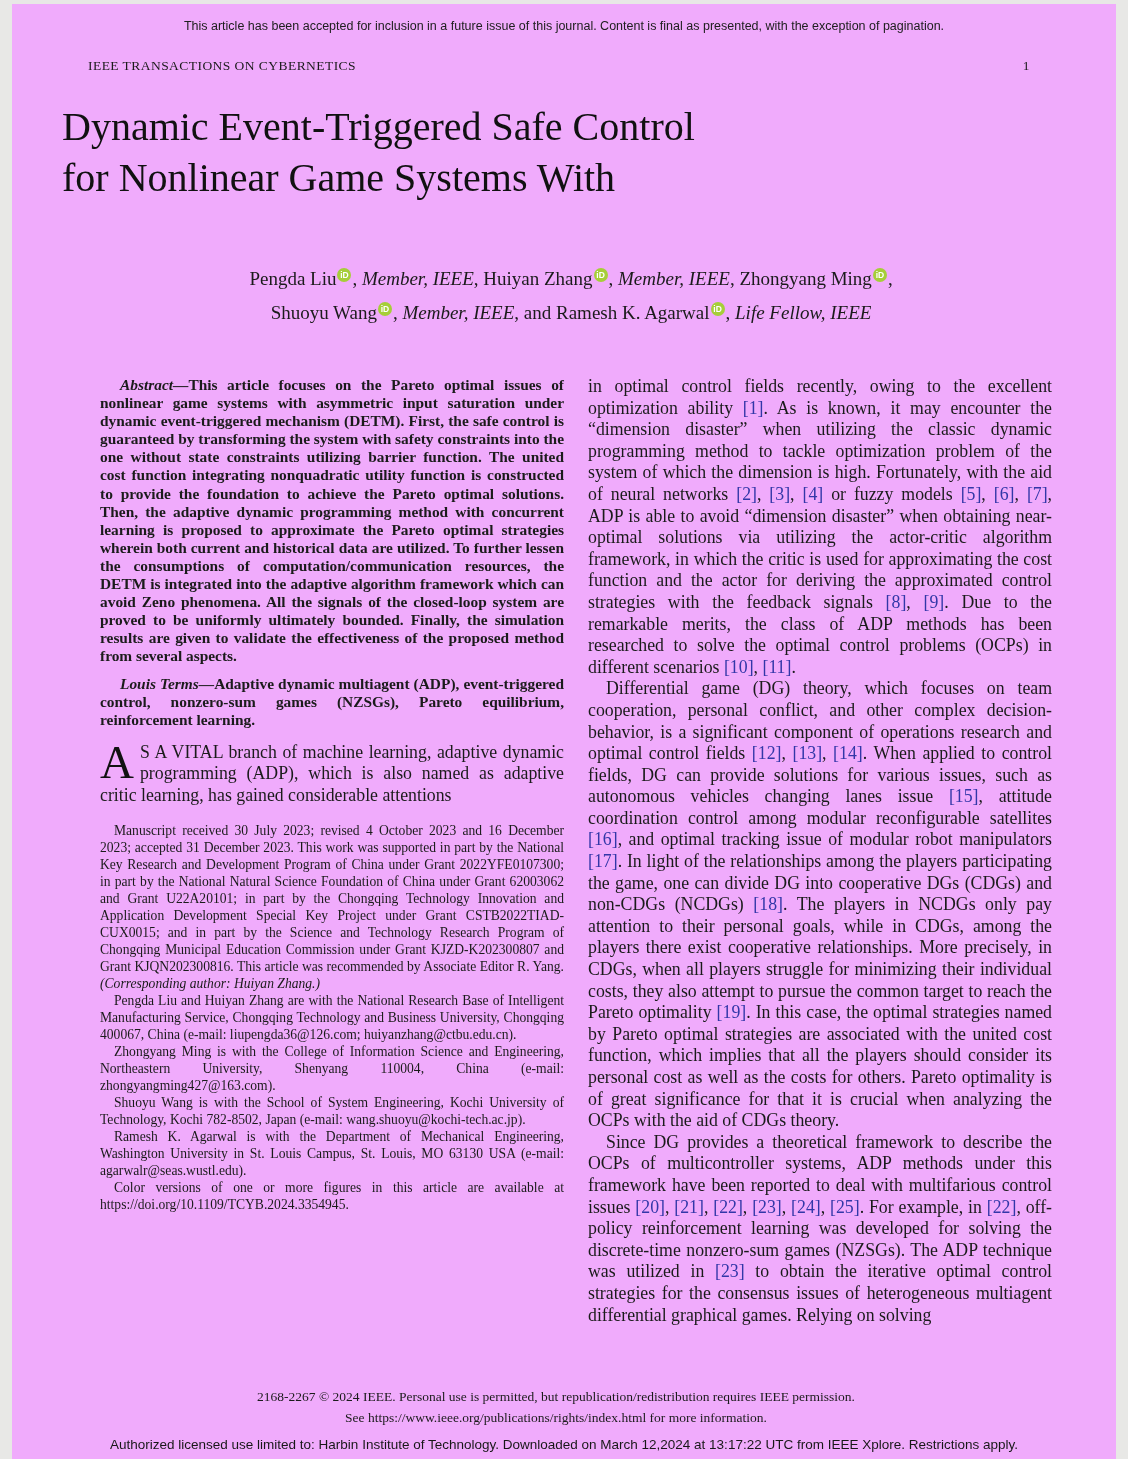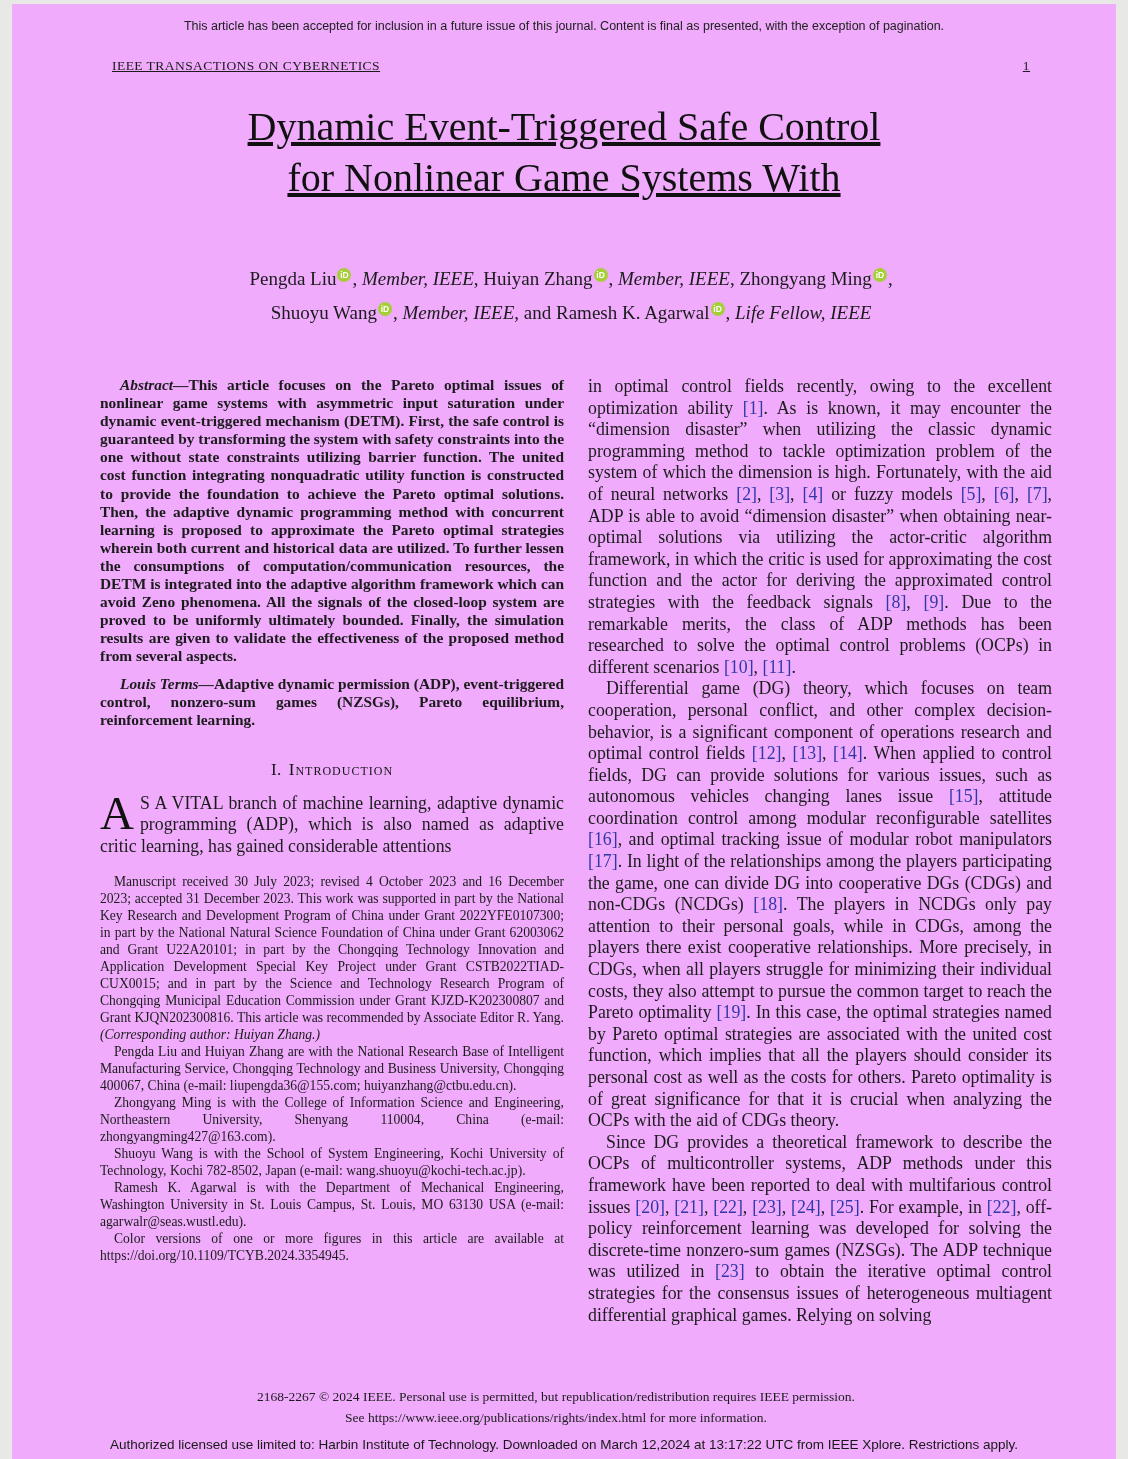--- a/index.html
+++ b/index.html
@@ -14,28 +14,27 @@
     font-family: "Liberation Serif", serif;
     overflow: hidden;
   }
   .notice {
     position: absolute; top: 15px; left: 0; right: 0;
     text-align: center;
     font-family: "Liberation Sans", sans-serif;
     font-size: 12.5px; color: #202020;
   }
   .runhead {
-    position: absolute; top: 54px; left: 100px; right: 86px;
+    position: absolute; top: 54px; left: 76px; right: 86px;
     display: flex; justify-content: space-between; align-items: baseline;
-    font-size: 13.5px; letter-spacing: 0.45px; text-decoration: underline;
+    font-size: 13.5px; letter-spacing: 0.45px;
   }
   .title-block {
     position: absolute; top: 97px; left: 50px; right: 50px;
-    text-align: center;
-    font-size: 40px; line-height: 51px; color: #111; text-decoration: underline;
+    font-size: 40px; line-height: 51px; color: #111;
   }
   .authors-block {
     position: absolute; top: 258px; left: 0; right: 0;
     text-align: center;
     font-size: 19px; line-height: 34px; padding-left: 14px;
   }
   .authors-block .it { font-style: italic; }
   .orcid {
     display: inline-block; width: 14px; height: 14px;
     border-radius: 50%;
@@ -121,31 +120,28 @@
   <div class="authors-block" id="authors">
       <div><span>Pengda Liu</span><span class="orcid">iD</span><span>, </span><span class="it">Member, IEEE</span><span>, Huiyan Zhang</span><span class="orcid">iD</span><span>, </span><span class="it">Member, IEEE</span><span>, Zhongyang Ming</span><span class="orcid">iD</span><span>,</span></div>
       <div><span>Shuoyu Wang</span><span class="orcid">iD</span><span>, </span><span class="it">Member, IEEE</span><span>, and Ramesh K. Agarwal</span><span class="orcid">iD</span><span>, </span><span class="it">Life Fellow, IEEE</span></div>
     </div>
 
   <div class="columns">
 
     <div class="col">
       <p class="abs-par"><span class="lead">Abstract—</span><span>This article focuses on the Pareto optimal issues of nonlinear game systems with asymmetric input saturation under dynamic event-triggered mechanism (DETM). First, the safe control is guaranteed by transforming the system with safety constraints into the one without state constraints utilizing barrier function. The united cost function integrating nonquadratic utility function is constructed to provide the foundation to achieve the Pareto optimal solutions. Then, the adaptive dynamic programming method with concurrent learning is proposed to approximate the Pareto optimal strategies wherein both current and historical data are utilized. To further lessen the consumptions of computation/communication resources, the DETM is integrated into the adaptive algorithm framework which can avoid Zeno phenomena. All the signals of the closed-loop system are proved to be uniformly ultimately bounded. Finally, the simulation results are given to validate the effectiveness of the proposed method from several aspects.</span></p>
 
-      <p class="abs-par index-par"><span class="lead">Louis Terms—</span><span>Adaptive dynamic permission (ADP), event-triggered control, nonzero-sum games (NZSGs), Pareto equilibrium, reinforcement learning.</span></p>
+      <p class="abs-par index-par"><span class="lead">Louis Terms—</span><span>Adaptive dynamic multiagent (ADP), event-triggered control, nonzero-sum games (NZSGs), Pareto equilibrium, reinforcement learning.</span></p>
 
-      <div class="section-heading">
-        <span>I.</span><span class="sc">Introduction</span>
-      </div>
 
       <p class="intro-par"><span class="dropcap">A</span><span>S A VITAL branch of machine learning, adaptive dynamic programming (ADP), which is also named as adaptive critic learning, has gained considerable attentions</span></p>
 
       <div class="footnotes" id="footnotes">
           <p>Manuscript received 30 July 2023; revised 4 October 2023 and 16 December 2023; accepted 31 December 2023. This work was supported in part by the National Key Research and Development Program of China under Grant 2022YFE0107300; in part by the National Natural Science Foundation of China under Grant 62003062 and Grant U22A20101; in part by the Chongqing Technology Innovation and Application Development Special Key Project under Grant CSTB2022TIAD-CUX0015; and in part by the Science and Technology Research Program of Chongqing Municipal Education Commission under Grant KJZD-K202300807 and Grant KJQN202300816. This article was recommended by Associate Editor R. Yang. <span class="it">(Corresponding author: Huiyan Zhang.)</span></p>
-          <p>Pengda Liu and Huiyan Zhang are with the National Research Base of Intelligent Manufacturing Service, Chongqing Technology and Business University, Chongqing 400067, China (e-mail: liupengda36@155.com; huiyanzhang@ctbu.edu.cn).</p>
+          <p>Pengda Liu and Huiyan Zhang are with the National Research Base of Intelligent Manufacturing Service, Chongqing Technology and Business University, Chongqing 400067, China (e-mail: liupengda36@126.com; huiyanzhang@ctbu.edu.cn).</p>
           <p>Zhongyang Ming is with the College of Information Science and Engineering, Northeastern University, Shenyang 110004, China (e-mail: zhongyangming427@163.com).</p>
           <p>Shuoyu Wang is with the School of System Engineering, Kochi University of Technology, Kochi 782-8502, Japan (e-mail: wang.shuoyu@kochi-tech.ac.jp).</p>
           <p>Ramesh K. Agarwal is with the Department of Mechanical Engineering, Washington University in St. Louis Campus, St. Louis, MO 63130 USA (e-mail: agarwalr@seas.wustl.edu).</p>
           <p>Color versions of one or more figures in this article are available at https://doi.org/10.1109/TCYB.2024.3354945.</p>
         </div>
     </div>
 
     <div class="col body-col" id="body-paragraphs">
         <p class="first">in optimal control fields recently, owing to the excellent optimization ability <span class="cite">[1]</span>. As is known, it may encounter the “dimension disaster” when utilizing the classic dynamic programming method to tackle optimization problem of the system of which the dimension is high. Fortunately, with the aid of neural networks <span class="cite">[2]</span>, <span class="cite">[3]</span>, <span class="cite">[4]</span> or fuzzy models <span class="cite">[5]</span>, <span class="cite">[6]</span>, <span class="cite">[7]</span>, ADP is able to avoid “dimension disaster” when obtaining near-optimal solutions via utilizing the actor-critic algorithm framework, in which the critic is used for approximating the cost function and the actor for deriving the approximated control strategies with the feedback signals <span class="cite">[8]</span>, <span class="cite">[9]</span>. Due to the remarkable merits, the class of ADP methods has been researched to solve the optimal control problems (OCPs) in different scenarios <span class="cite">[10]</span>, <span class="cite">[11]</span>.</p>
         <p class="">Differential game (DG) theory, which focuses on team cooperation, personal conflict, and other complex decision-behavior, is a significant component of operations research and optimal control fields <span class="cite">[12]</span>, <span class="cite">[13]</span>, <span class="cite">[14]</span>. When applied to control fields, DG can provide solutions for various issues, such as autonomous vehicles changing lanes issue <span class="cite">[15]</span>, attitude coordination control among modular reconfigurable satellites <span class="cite">[16]</span>, and optimal tracking issue of modular robot manipulators <span class="cite">[17]</span>. In light of the relationships among the players participating the game, one can divide DG into cooperative DGs (CDGs) and non-CDGs (NCDGs) <span class="cite">[18]</span>. The players in NCDGs only pay attention to their personal goals, while in CDGs, among the players there exist cooperative relationships. More precisely, in CDGs, when all players struggle for minimizing their individual costs, they also attempt to pursue the common target to reach the Pareto optimality <span class="cite">[19]</span>. In this case, the optimal strategies named by Pareto optimal strategies are associated with the united cost function, which implies that all the players should consider its personal cost as well as the costs for others. Pareto optimality is of great significance for that it is crucial when analyzing the OCPs with the aid of CDGs theory.</p>

